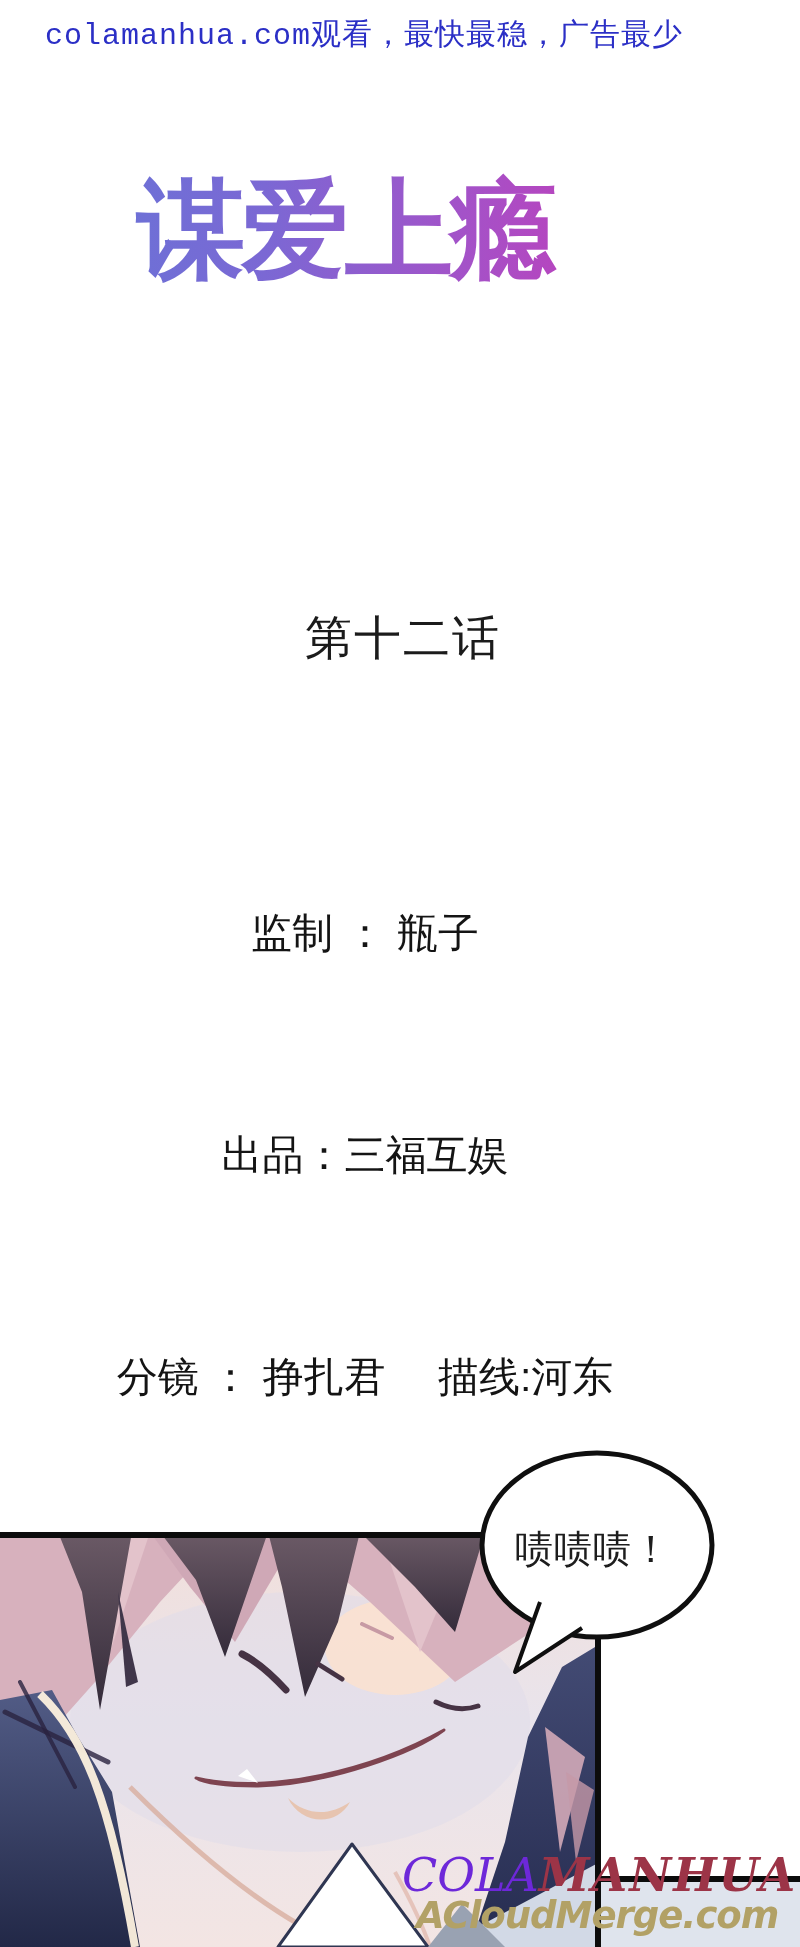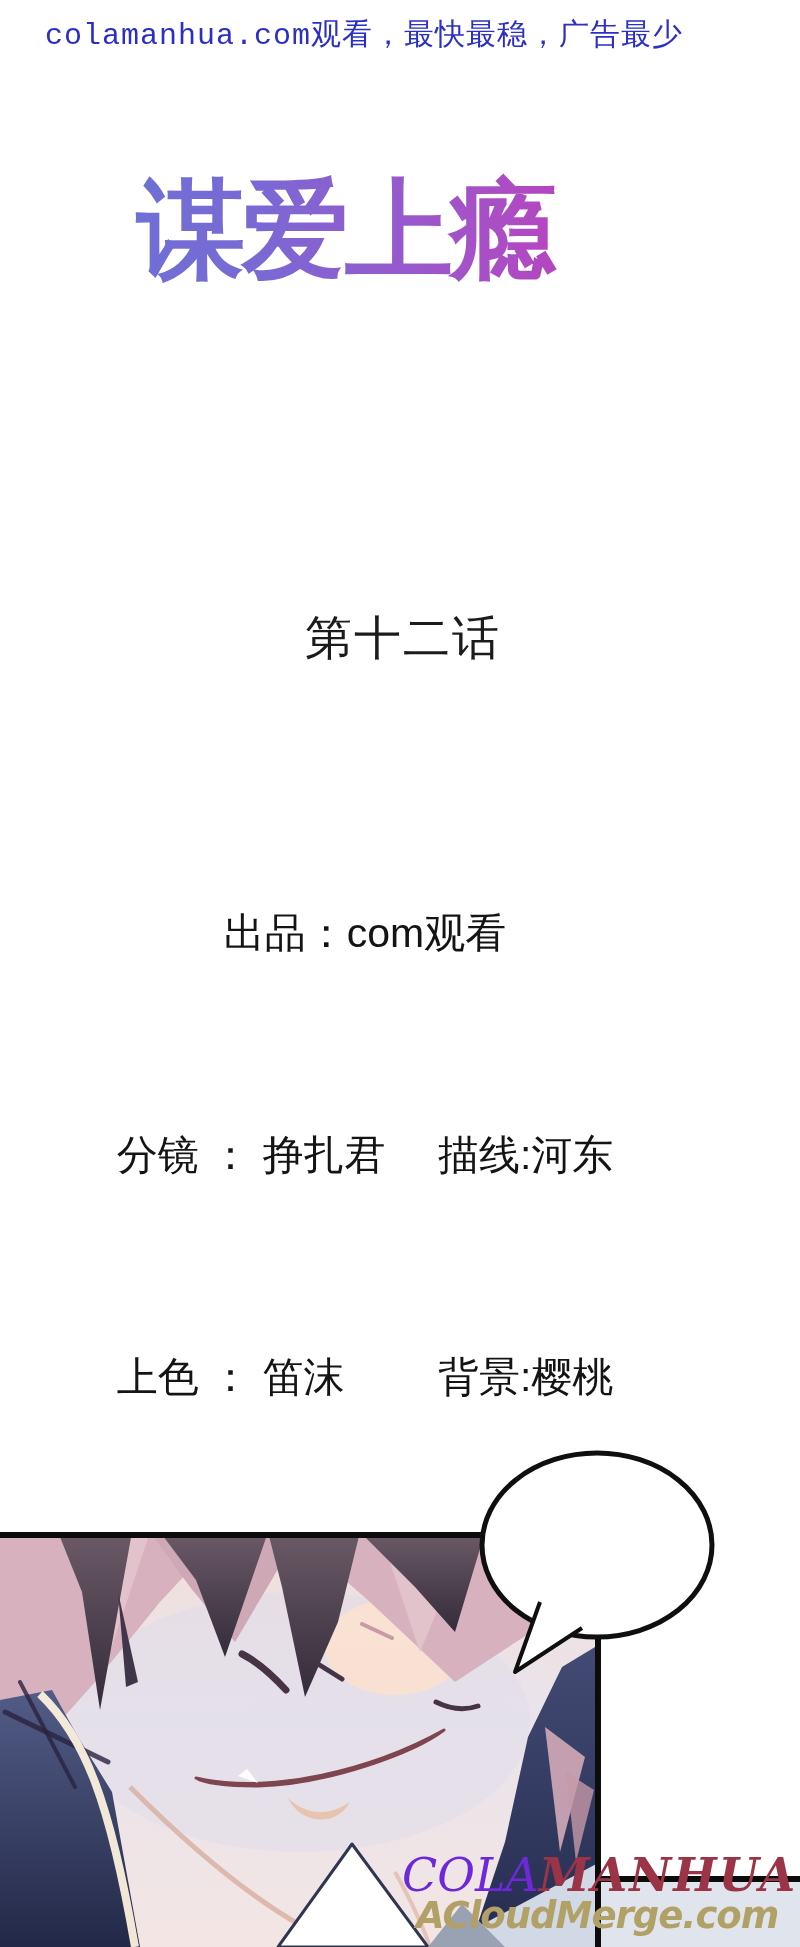--- a/index.html
+++ b/index.html
@@ -45,21 +45,22 @@
 
 <div id="page">
 
   <div class="ad-line">colamanhua.com观看，最快最稳，广告最少</div>
 
   <div class="logo">谋爱上瘾</div>
 
   <div class="chapter">第十二话</div>
 
   <div class="credits">
-    <div>出品：com观看</div>
+    <div>监制 ： 瓶子</div>
+    <div>出品：三福互娱</div>
     <div>分镜 ： 挣扎君　 描线:河东</div>
     <div>上色 ： 笛沫　　 背景:樱桃</div>
     
   </div>
 
   <svg class="panel-art" viewBox="0 0 600 415">
     <defs>
       <linearGradient id="skinG" x1="0" y1="0" x2="0" y2="1">
         <stop offset="0" stop-color="#f2dfda"></stop>
           <stop offset="0.45" stop-color="#e9e4ec"></stop>
@@ -138,19 +139,20 @@
 
   <div class="panel-border-top"></div>
   <div class="panel-border-right"></div>
   <div class="next-panel-fill"></div>
   <div class="next-panel-line"></div>
 
   <svg class="bubble-svg" viewBox="0 0 256 240">
     <ellipse cx="127" cy="103" rx="115" ry="92" fill="#ffffff" stroke="#0f0f0f" stroke-width="5"></ellipse>
     <path d="M 70 160 L 45 230 L 112 186" fill="#ffffff" stroke="#0f0f0f" stroke-width="4" stroke-linejoin="round"></path>
   </svg>
+  <div class="bubble-text">啧啧啧！</div>
 
   <div class="wm1">
     <span class="cola">COLA</span><span class="manhua">MANHUA</span><span class="dotcom">.com</span>
   </div>
   <div class="wm2">ACloudMerge.com</div>
 
 </div>
 
 </body></html>

